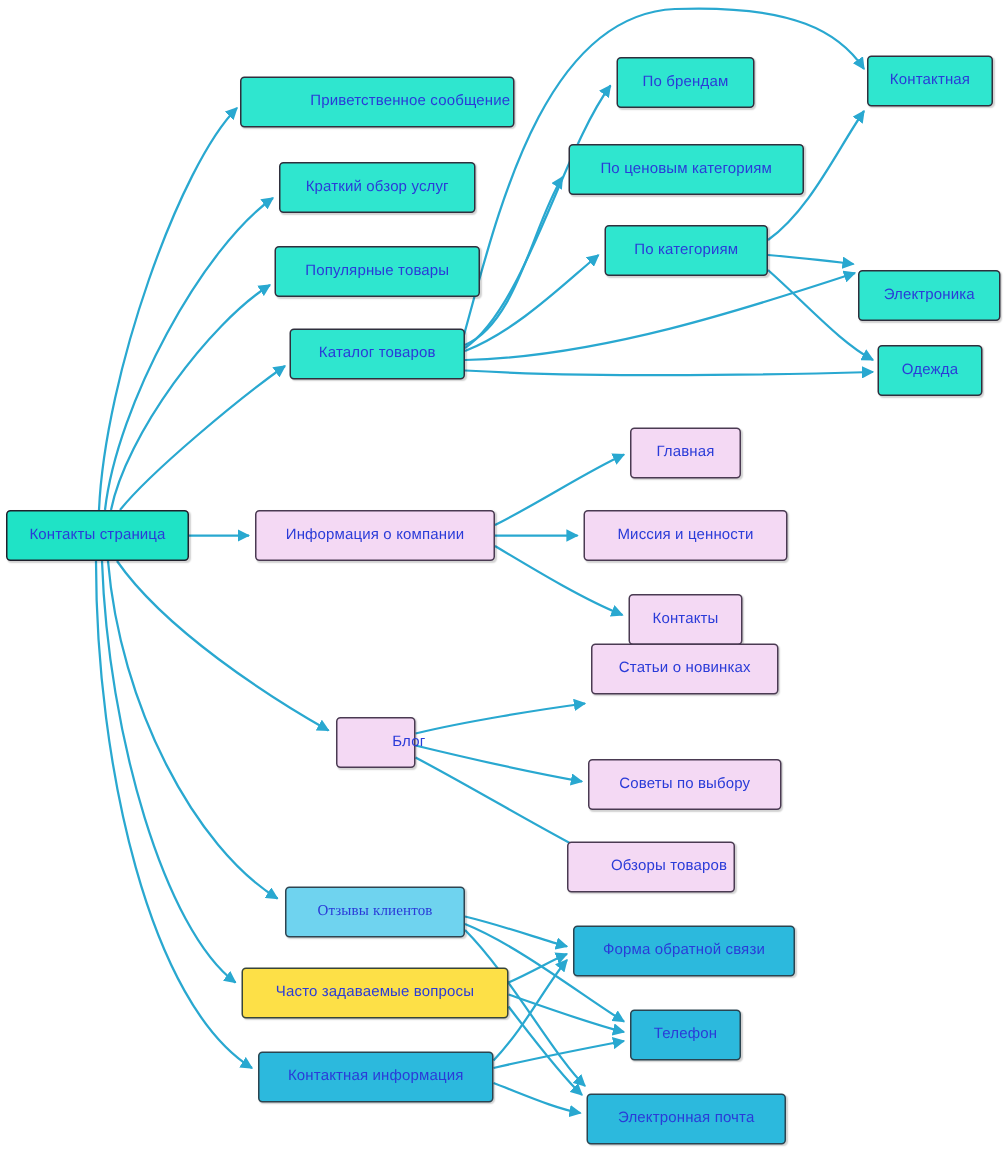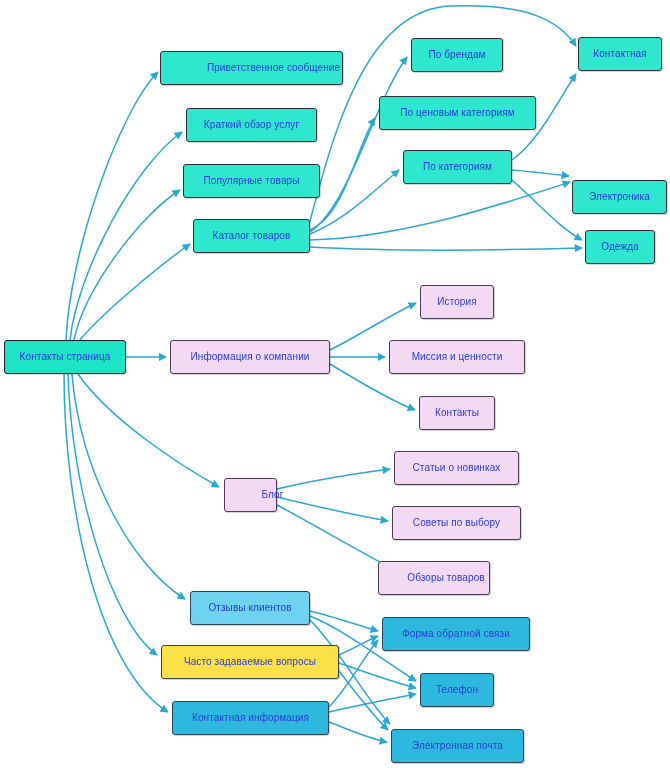--- a/index.html
+++ b/index.html
@@ -100,28 +100,28 @@
       <div class="node n-turq" style="left: 186px; top: 108px; width: 131px; height: 34px;">Краткий обзор услуг</div>
       <div class="node n-turq" style="left: 183px; top: 164px; width: 137px; height: 34px;">Популярные товары</div>
       <div class="node n-turq" style="left: 193px; top: 219px; width: 117px; height: 34px;">Каталог товаров</div>
       <div class="node n-turq" style="left: 411px; top: 38px; width: 92px; height: 34px;">По брендам</div>
       <div class="node n-turq" style="left: 379px; top: 96px; width: 157px; height: 34px;">По ценовым категориям</div>
       <div class="node n-turq" style="left: 403px; top: 150px; width: 109px; height: 34px;">По категориям</div>
       <div class="node n-turq" style="left: 578px; top: 37px; width: 84px; height: 34px;">Контактная</div>
       <div class="node n-turq" style="left: 572px; top: 159px; width: 95px; height: 34px; margin-top: 21px;">Электроника</div>
       <div class="node n-turq" style="left: 585px; top: 230px; width: 70px; height: 34px;">Одежда</div>
       <div class="node n-pink" style="left: 170px; top: 340px; width: 160px; height: 34px;">Информация о компании</div>
-      <div class="node n-pink" style="left: 420px; top: 285px; width: 74px; height: 34px;">История</div>
+      <div class="node n-pink" style="left: 420px; top: 285px; width: 74px; height: 34px;">Главная</div>
       <div class="node n-pink" style="left: 389px; top: 340px; width: 136px; height: 34px;">Миссия и ценности</div>
       <div class="node n-pink" style="left: 419px; top: 396px; width: 76px; height: 34px;">Контакты</div>
       <div class="node n-pink" style="left: 224px; top: 478px; width: 53px; height: 34px; padding-left: 44px;">Блог</div>
-      <div class="node n-pink" style="left: 394px; top: 451px; width: 125px; height: 34px;">Статьи о новинках</div>
+      <div class="node n-pink" style="left: 394px; top: 429px; width: 125px; height: 34px;">Статьи о новинках</div>
       <div class="node n-pink" style="left: 392px; top: 506px; width: 129px; height: 34px;">Советы по выбору</div>
       <div class="node n-pink" style="left: 378px; top: 561px; width: 112px; height: 34px; padding-left: 24px;">Обзоры товаров</div>
-      <div class="node n-sky" style="left: 190px; top: 591px; width: 120px; height: 34px;">Отзывы клиентов</div>
+      <div class="node n-sky" style="left: 190px; top: 591px; width: 120px; height: 34px; font-family: Liberation Serif, serif;">Отзывы клиентов</div>
       <div class="node n-green" style="left: 161px; top: 645px; width: 178px; height: 34px;">Часто задаваемые вопросы</div>
       <div class="node n-cyan" style="left: 172px; top: 701px; width: 157px; height: 34px;">Контактная информация</div>
       <div class="node n-cyan" style="left: 382px; top: 617px; width: 148px; height: 34px;">Форма обратной связи</div>
       <div class="node n-cyan" style="left: 420px; top: 673px; width: 74px; height: 34px;">Телефон</div>
       <div class="node n-cyan" style="left: 391px; top: 729px; width: 133px; height: 34px;">Электронная почта</div>
     </div>
 
 </div>
 
 </body></html>

